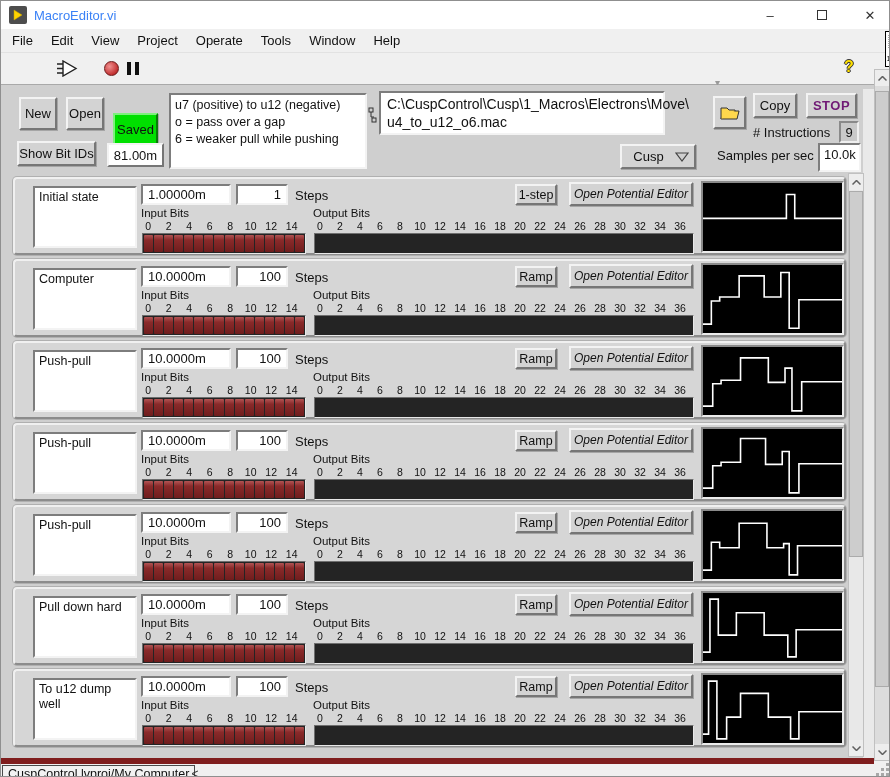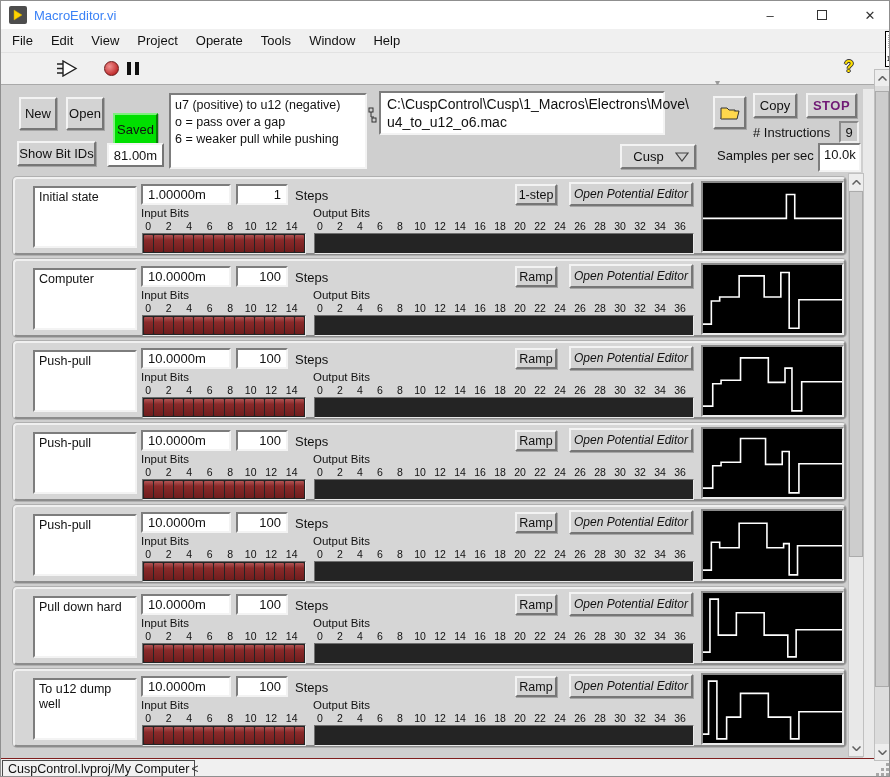--- a/index.html
+++ b/index.html
@@ -80,21 +80,21 @@
   .sb-outer{left:873px;top:68px;width:16px;height:692px;background:#dcdcdc;z-index:5;}
   .sb-btn{position:absolute;left:0;width:100%;height:16px;display:flex;align-items:center;justify-content:center;background:#ededed;}
   .sb-up{top:0;} .sb-down{bottom:0;}
   .sb-thumb{position:absolute;left:0;width:100%;background:#cdcdcd;border:1px solid #ababab;}
   .thumb-inner{top:17px;height:366px;}
   .thumb-outer{top:21px;height:596px;}
   .chev{stroke:#606060;stroke-width:1.5;fill:none;}
   .resize-grip{position:absolute;left:873px;top:760px;width:17px;height:17px;background:#f0f0f0;}
   .resize-grip i{position:absolute;width:3px;height:3px;background:#a8a8a8;}
   
-  .statusbar{position:absolute;left:0;top:757px;width:890px;height:20px;background:#f0f0f0;border-top:1px solid #7f1d1d;}
+  .statusbar{position:absolute;left:0;top:757px;width:890px;height:20px;background:#f0f0f0;border-top:6px solid #7f1d1d;}
   .proj-box{position:absolute;left:1px;top:1px;height:18px;border:1px solid #4a4a4a;background:#f2f2f2;font-size:12.5px;color:#111;display:flex;align-items:center;padding:0 5px;}
   .proj-collapse{position:absolute;left:186px;top:1px;width:16px;height:18px;display:flex;align-items:center;justify-content:center;font-size:12px;color:#333;}
 </style>
 </head>
 <body>
 
 <div class="window">
 
   <div class="titlebar">
     <div class="lv-appicon">

